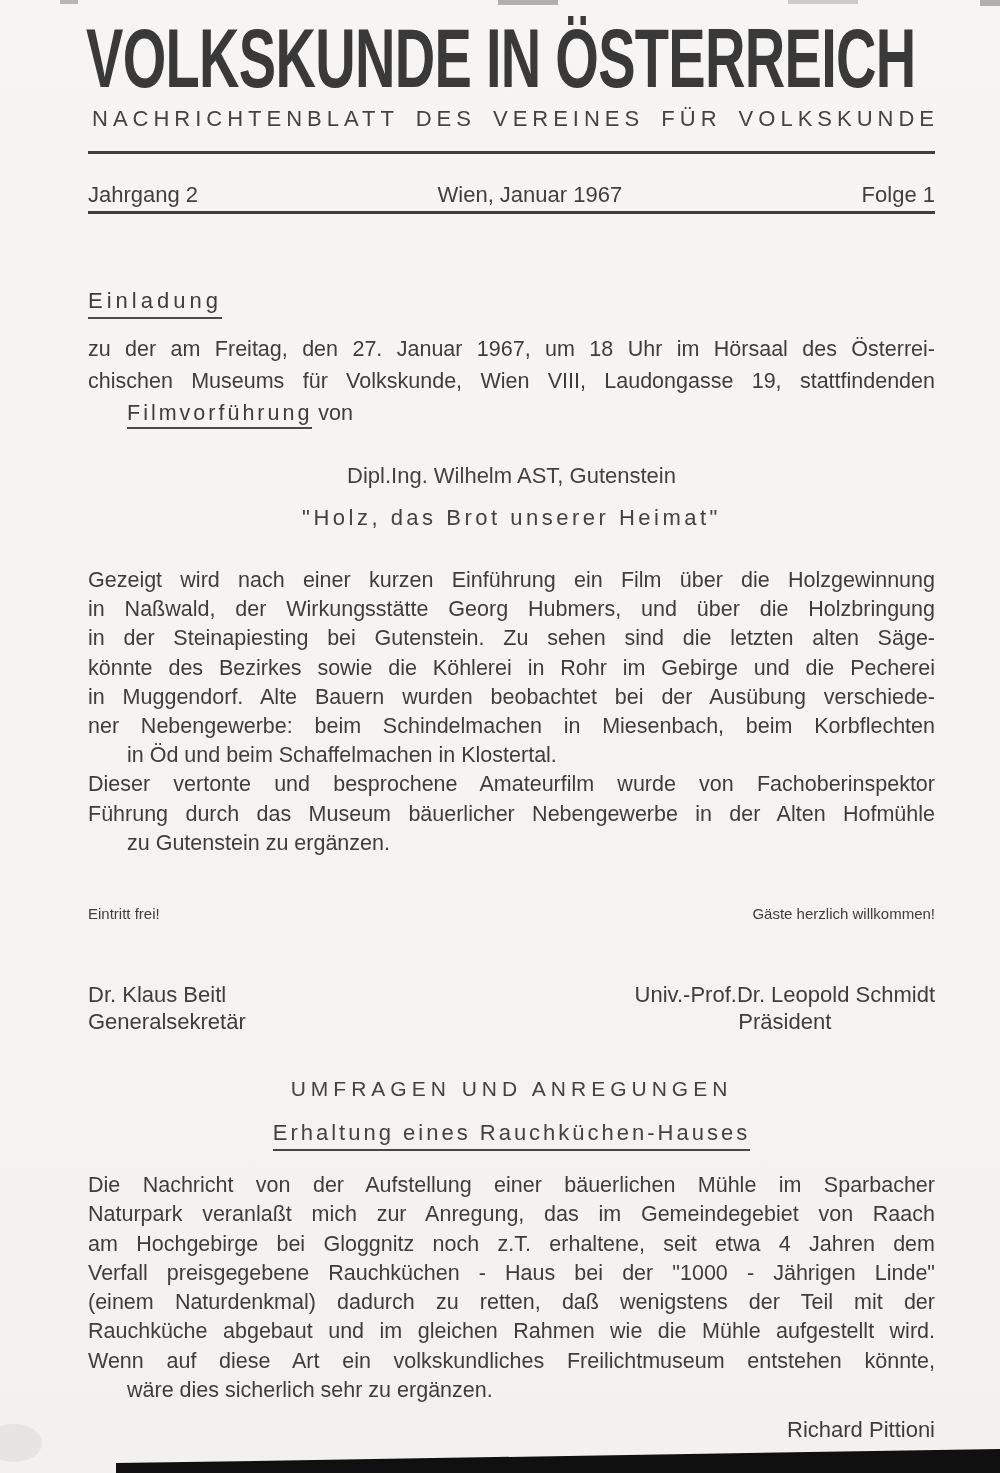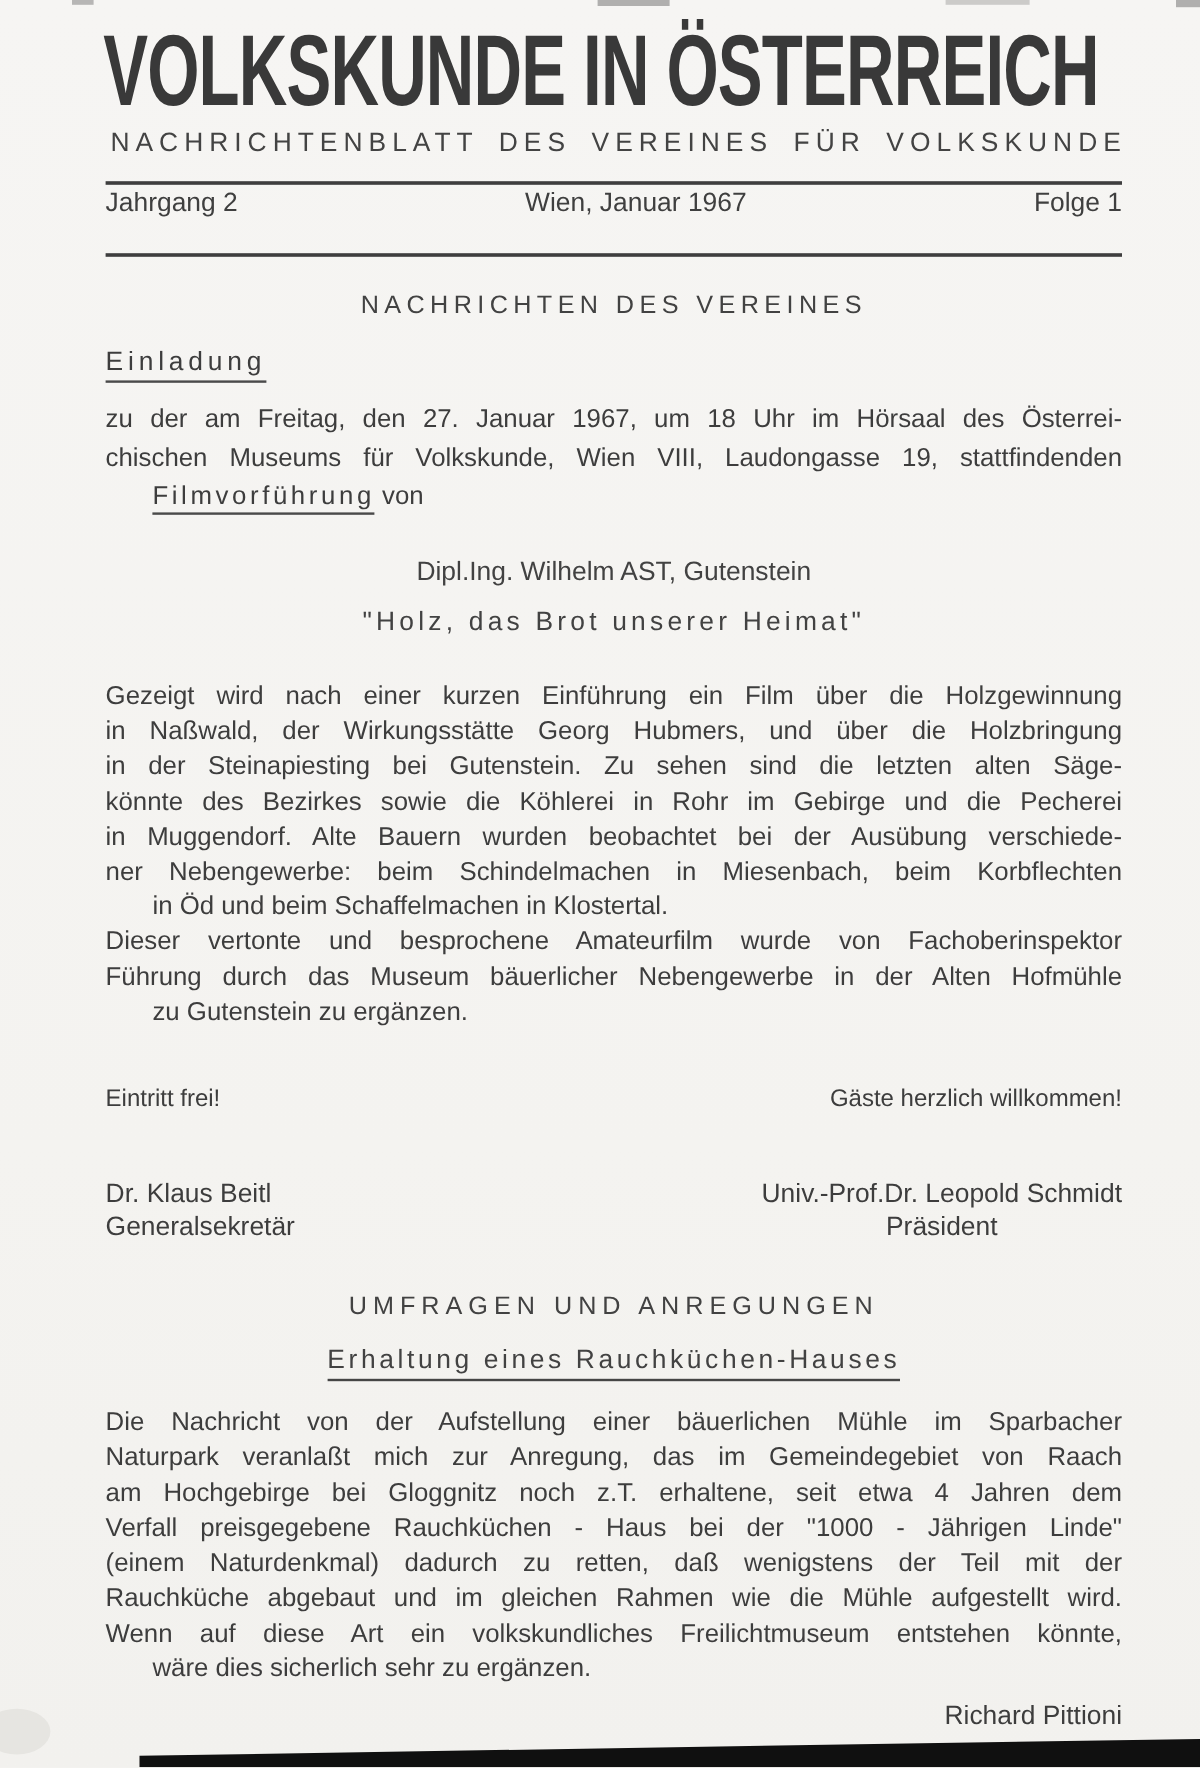--- a/index.html
+++ b/index.html
@@ -18,21 +18,21 @@
   }
   .subtitle{
     position:absolute;left:92px;width:847px;top:106px;
     font-size:22px;letter-spacing:5px;color:#434343;
     text-align:justify;text-align-last:justify;
   }
   .rule{position:absolute;left:88px;width:847px;height:3px;background:#3e3e3e;}
   .rule-1{top:151px;}
   .rule-2{top:211px;}
   .issue{
-    position:absolute;left:88px;width:847px;top:156px;
+    position:absolute;left:88px;width:847px;top:182px;
     display:flex;justify-content:space-between;align-items:baseline;
     font-size:22px;color:#3f3f3f;
   }
   
   .h-center{position:absolute;left:88px;width:847px;text-align:center;color:#424242;}
   .h-news{top:243px;font-size:21px;letter-spacing:4.5px;}
   .h-umfragen{top:1077px;font-size:21px;letter-spacing:5px;}
   .h-erhaltung{top:1120px;font-size:22px;letter-spacing:3px;}
   .h-erhaltung .u2{border-bottom:2px solid #454545;padding-bottom:4px;margin-top:20px;}
   .einladung{
@@ -49,21 +49,21 @@
   .final-para{top:1171px;}
   .final-para .pline{line-height:29.3px;}
   .pline{text-align:justify;text-align-last:justify;text-justify:inter-word;}
   .pline.short{text-align:left;text-align-last:left;margin-left:39px;}
   .emph{letter-spacing:3px;border-bottom:2px solid #4a4a4a;padding-bottom:2px;}
   .speaker{top:463px;font-size:22px;}
   .film-title{top:505px;font-size:22px;letter-spacing:3.5px;}
   
   .note-row{
     position:absolute;left:88px;width:847px;top:905px;
-    display:flex;justify-content:space-between;font-size:20px;
+    display:flex;justify-content:space-between;font-size:15px;
   }
   
   .sig-row{
     position:absolute;left:88px;width:847px;top:981px;
     display:flex;justify-content:space-between;font-size:22px;
   }
   .sig-block{line-height:27px;}
   .sig-right{width:max-content;text-align:center;}
   .author{position:absolute;right:65px;top:1398px;font-size:22px;margin-top:19px;}
   
@@ -93,21 +93,20 @@
   <div class="subtitle">NACHRICHTENBLATT DES VEREINES FÜR VOLKSKUNDE</div>
 
   <div class="rule rule-1"></div>
   <div class="issue">
     <span>Jahrgang 2</span>
     <span>Wien, Januar 1967</span>
     <span>Folge 1</span>
   </div>
   <div class="rule rule-2"></div>
 
-  <div class="h-center h-news">NACHRICHTEN DES VEREINES</div>
   <div class="einladung">Einladung</div>
 
   <div class="para intro-para">
     <div class="pline">zu der am Freitag, den 27. Januar 1967, um 18 Uhr im Hörsaal des Österrei-</div>
     <div class="pline">chischen Museums für Volkskunde, Wien VIII, Laudongasse 19, stattfindenden</div>
     <div class="pline short"><span class="emph">Filmvorführung</span><span> von</span></div>
   </div>
 
   <div class="h-center speaker">Dipl.Ing. Wilhelm AST, Gutenstein</div>
   <div class="h-center film-title">"Holz, das Brot unserer Heimat"</div>

